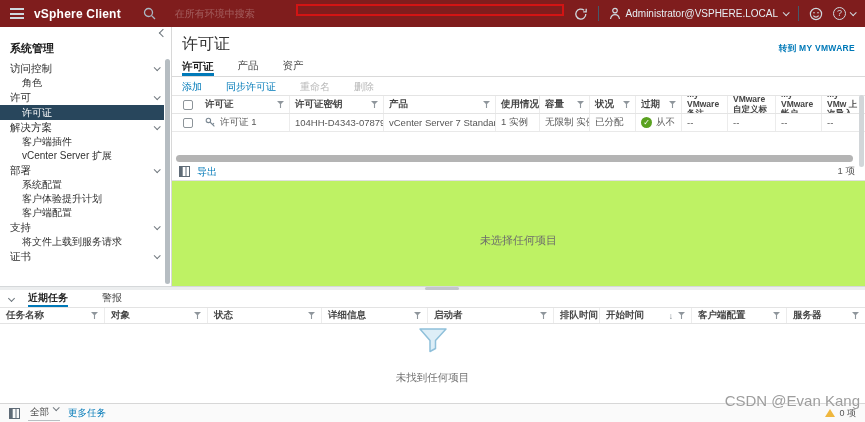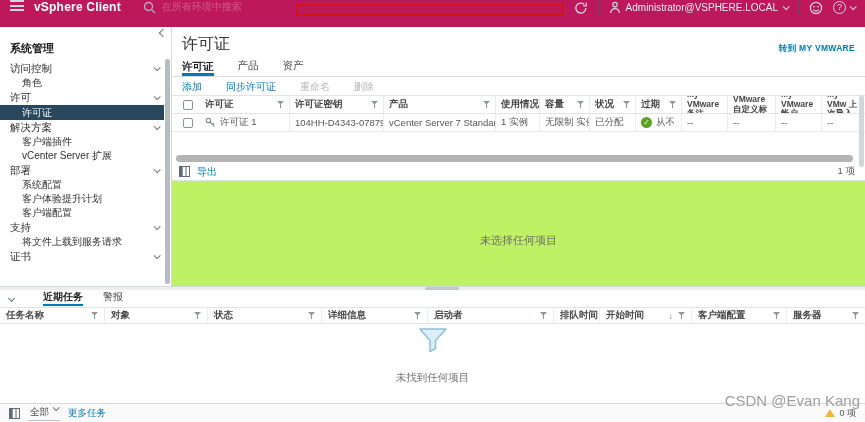--- a/index.html
+++ b/index.html
@@ -1,25 +1,25 @@
 <!DOCTYPE html>
 <html lang="zh"><head>
 <meta charset="utf-8">
 <style>
   *{box-sizing:border-box;margin:0;padding:0}
   html,body{width:865px;height:422px;overflow:hidden}
   body{font-family:"Liberation Sans","DejaVu Sans",sans-serif;background:#fff;position:relative;color:#454545}
   .screen{position:absolute;inset:0;display:flex;flex-direction:column}
 
   
-  .topbar{height:27px;background:#be185d;display:flex;align-items:flex-start;flex:0 0 27px;position:relative;color:#cfd8de}
+  .topbar{height:27px;background:#7f1d1d;display:flex;align-items:center;flex:0 0 27px;position:relative;color:#cfd8de}
   .hamburger{display:inline-flex;flex-direction:column;gap:2.5px;margin:0 10px 0 10px;cursor:pointer}
   .hamburger i{display:block;width:14px;height:2px;background:#cfd8de}
   .brand{font-size:12px;font-weight:600;color:#fff;letter-spacing:.2px;margin-right:22px}
-  .search{display:inline-flex;align-items:center;gap:6px}
+  .search{display:inline-flex;align-items:center;gap:19px}
   .search .ph{font-size:10px;color:rgba(255,255,255,.28)}
   .annotation-box{position:absolute;left:296px;top:4px;width:268px;height:12px;border:2px solid #d21414;z-index:60}
   .tb-right{margin-left:auto;display:flex;align-items:center;gap:10px;padding-right:10px}
   .tb-div{width:1px;height:15px;background:#46596b}
   .userbox{display:flex;align-items:center;gap:5px;font-size:10px;color:#e6edf2;cursor:pointer}
   .chev{display:inline-block;width:5px;height:5px;border-right:1.3px solid #737a80;border-bottom:1.3px solid #737a80;transform:rotate(45deg) translateY(-1px)}
   .chev.light{border-color:#cfd8de}
   .qcircle{width:13px;height:13px;border:1.2px solid #cfd8de;border-radius:50%;font-size:9px;line-height:11px;text-align:center;color:#cfd8de;display:inline-block}
   .helpbox{display:flex;align-items:center;gap:4px;cursor:pointer}
 
@@ -71,21 +71,21 @@
   .gfooter .export{color:#0079b8;cursor:pointer;text-decoration:none}
   .gfooter .count{margin-left:auto;color:#565656;font-size:9.5px}
   .empty-detail{flex:1 1 auto;background:#bef264;text-align:center;padding-top:52px;font-size:11px;color:#6b6b6b}
 
   
   .splitter{height:3px;background:#eceeef;position:relative;flex:0 0 3px}
   .splitter .handle{position:absolute;left:425px;top:0;width:34px;height:3px;background:#c3c7ca;border-radius:2px;cursor:row-resize}
 
   
   .tasks{flex:0 0 132px;display:flex;flex-direction:column;background:#fff;position:relative}
-  .task-tabs{height:17px;display:flex;align-items:flex-start;gap:20px;padding-left:43px;position:relative}
+  .task-tabs{height:17px;display:flex;align-items:center;gap:34px;padding-left:28px;position:relative}
   .task-collapse{position:absolute;left:9px;top:6px;width:5px;height:5px;border-right:1.4px solid #6c757c;border-bottom:1.4px solid #6c757c;transform:rotate(45deg);cursor:pointer}
   .ttab{font-size:10px;color:#454545;padding-bottom:2px;cursor:pointer}
   .ttab.active{font-weight:700;color:#232323;border-bottom:2px solid #0079b8;padding-bottom:0}
   .task-header{height:17px;display:flex;border-top:1px solid #e3e3e3;border-bottom:1px solid #e3e3e3}
   .tkh{display:flex;align-items:center;gap:3px;padding:0 6px;font-size:9.5px;font-weight:700;color:#454545;border-right:1px solid #ececec;overflow:hidden;white-space:nowrap}
   .t0{flex:0 0 105px}.t1{flex:0 0 103px}.t2{flex:0 0 114px}.t3{flex:0 0 106px}
   .t4{flex:0 0 126px}.t5{flex:0 0 46px}.t6{flex:0 0 92px}.t7{flex:0 0 95px}
   .t8{flex:1 1 auto;border-right:none}
   .sort{font-size:8.5px;color:#6f7880;margin-left:auto}
   .sort + .funnel{margin-left:2px}

